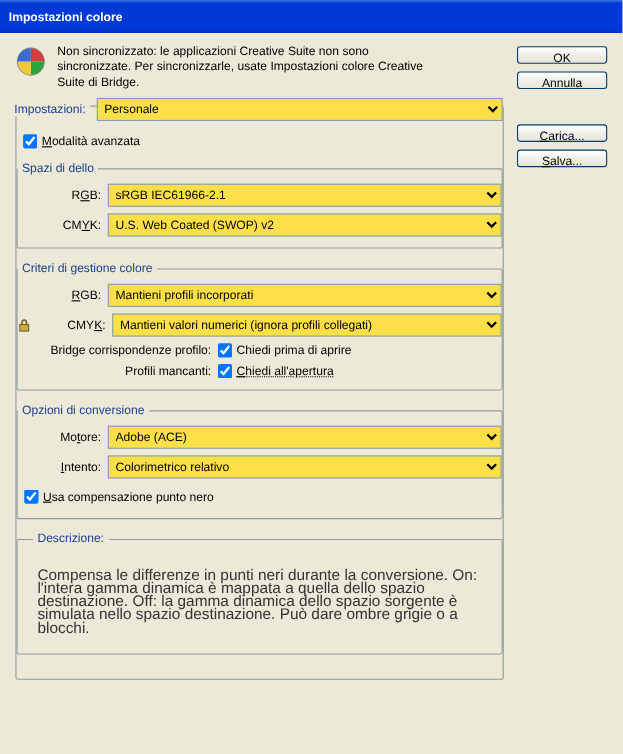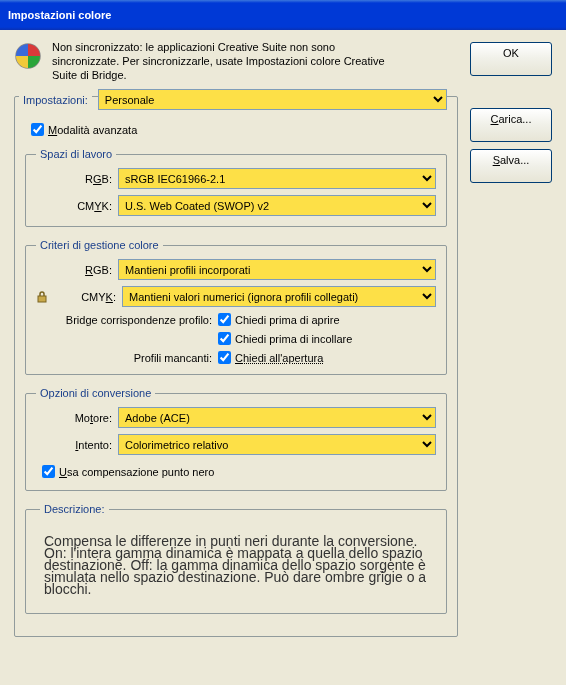--- a/index.html
+++ b/index.html
@@ -1,26 +1,26 @@
 <!DOCTYPE html>
 <html><head>
 <meta charset="utf-8">
 <style>
 * { box-sizing: border-box; margin: 0; padding: 0; font-family: Tahoma, sans-serif; font-size: 11px; }
 body { background: #ece9d8; width: 566px; height: 685px; overflow: hidden; }
 .titlebar { background: linear-gradient(#3b77dd, #0039d6 10%, #0039d6 90%, #0831b5); height: 30px; color: #fff; font-weight: bold; font-size: 13px; padding: 7px 8px; }
 .content { padding: 10px 14px; display: flex; gap: 12px; }
 .main { flex: 1; }
 .sidebar { width: 82px; display: flex; flex-direction: column; gap: 7px; padding-top: 2px; }
-.xp-btn { height: 34px; background: linear-gradient(#fff,#f0f0e8 50%,#e7e5d6); border: 1px solid #003c74; border-radius: 3px; cursor: pointer; text-align: center; line-height: 20px; }
+.xp-btn { height: 16px; background: linear-gradient(#fff,#f0f0e8 50%,#e7e5d6); border: 1px solid #003c74; border-radius: 3px; cursor: pointer; text-align: center; line-height: 20px; }
 .sync { display: flex; gap: 10px; margin-bottom: 14px; }
 .icon-circle { width: 28px; height: 28px; flex-shrink: 0; position: relative; margin-top: 2px; }
 .icon-circle svg { width: 28px; height: 28px; }
 .sync-text { font-size: 11px; color: #000; line-height: 14px; max-width: 340px; }
-fieldset { border: 1px solid #919b9c; border-radius: 2px; padding: 8px 10px 10px; margin-bottom: 12px; }
+fieldset { border: 1px solid #919b9c; border-radius: 2px; padding: 8px 0 10px; margin-bottom: 12px; }
 legend { color: #1a3f8b; padding: 0 4px; font-size: 11px; }
 .row { display: flex; align-items: center; gap: 6px; margin-bottom: 6px; }
 .row:last-child { margin-bottom: 0; }
 .lbl-s2 { text-align: right; width: 62px; margin-left: 14px;}
 select { flex: 1; height: 21px; border: 1px solid #7f9db9; background: #fde047; padding: 0 2px; font-size: 11px; }
 .cb { display: inline-flex; align-items: center; gap: 4px; }
 .cb input { width: 13px; height: 13px; }
 .adv { margin-bottom: 10px; margin-left: 6px; }
 .top-row { display: flex; align-items: center; gap: 6px; margin-bottom: 10px; }
 #settings-select { flex: 1; }
@@ -60,21 +60,21 @@
           <option>Personale</option>
         </select>
       </div>
 
     <div class="adv cb" style="margin-top:-6px; margin-bottom:12px;">
       <input type="checkbox" checked="" style="">
       <span><span class="u">M</span>odalità avanzata</span>
     </div>
 
     <fieldset>
-      <legend>Spazi di lavoro</legend>
+      <legend>Spazi di dello</legend>
       <div class="row">
         <span class="lbl-s2">R<span class="u">G</span>B:</span>
         <select><option>sRGB IEC61966-2.1</option></select>
       </div>
       <div class="row">
         <span class="lbl-s2">CM<span class="u">Y</span>K:</span>
         <select><option>U.S. Web Coated (SWOP) v2</option></select>
       </div>
     </fieldset>
 
@@ -90,27 +90,20 @@
                 <path d="M4 6 V4 a2 2 0 0 1 4 0 V6" fill="none" stroke="#7a6420" stroke-width="1.5"></path>
               </svg></span>
         <span class="lbl-s2" style="width:48px">CMY<span class="u">K</span>:</span>
         <select><option>Mantieni valori numerici (ignora profili collegati)</option></select>
       </div>
       <div class="row">
         <span style="text-align:right; width:176px">Bridge corrispondenze profilo:</span>
         <label class="cb">
               <input type="checkbox" checked="" style="">
               <span>Chiedi prima di aprire</span>
-            </label>
-      </div>
-      <div class="row">
-        <span style="width:176px"></span>
-        <label class="cb">
-              <input type="checkbox" checked="" style="">
-              <span>Chiedi prima di incollare</span>
             </label>
       </div>
       <div class="row">
         <span style="text-align:right; width:176px">Profili mancanti:</span>
         <label class="cb">
               <input type="checkbox" checked="" style="">
               <span class="underline-access"><span class="u">C</span>hiedi all'apertura</span>
             </label>
       </div>
     </fieldset>
@@ -134,17 +127,18 @@
     <fieldset class="desc">
       <legend>Descrizione:</legend>
       <div class="desc-inner">Compensa le differenze in punti neri durante la conversione. On: l'intera gamma dinamica è mappata a quella dello spazio destinazione. Off: la gamma dinamica dello spazio sorgente è simulata nello spazio destinazione. Può dare ombre grigie o a blocchi.</div>
     </fieldset>
 
     </fieldset>
   </div>
 
   <div class="sidebar">
     <div class="xp-btn">OK</div>
+    <div class="xp-btn">Annulla</div>
     <div style="height:18px"></div>
     <div class="xp-btn"><span class="u">C</span>arica...</div>
     <div class="xp-btn"><span class="u">S</span>alva...</div>
   </div>
 </div>
 
 </body></html>

